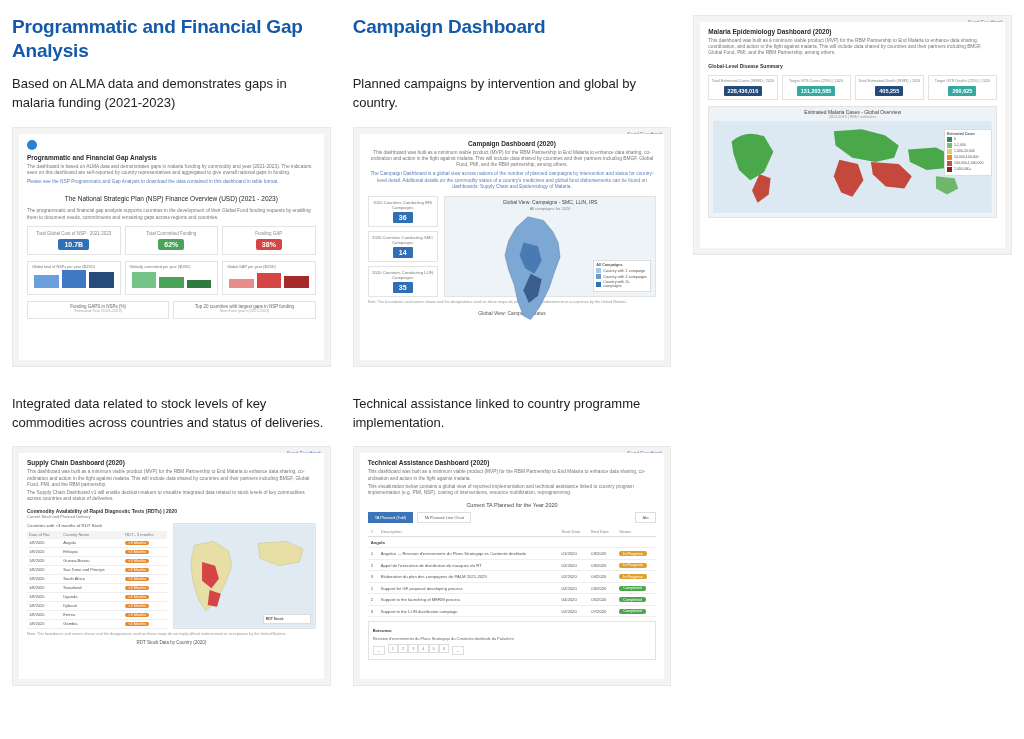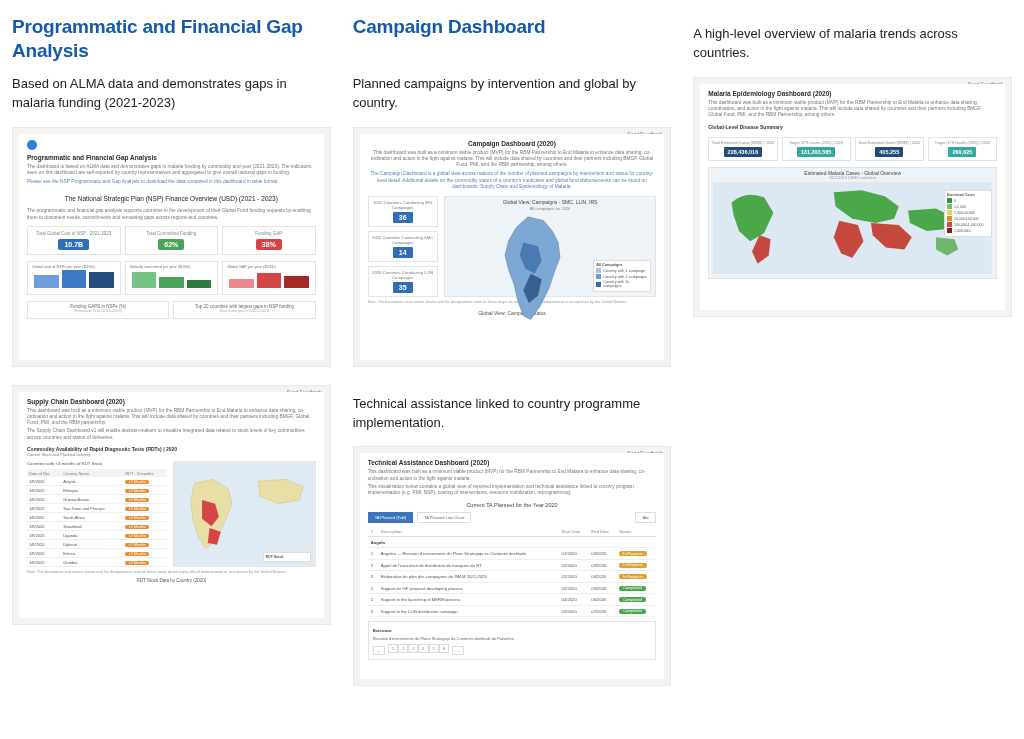--- a/index.html
+++ b/index.html
@@ -247,21 +247,20 @@
             </div>
           </div>
         </div>
         <div class="t2-note">Note: The boundaries and names shown and the designations used on these maps do not imply official endorsement or acceptance by the United Nations.</div>
         <div class="t2-foot">Global View: Campaign Status</div>
       </div>
     </div>
   </div>
 
   <div class="card">
-    <p class="card-desc">A high-level overview of malaria trends across countries.</p>
     <div class="thumb">
       <div class="feedback">Send Feedback</div>
       <div class="thumb-inner">
         <div class="thumb-hdr">Malaria Epidemiology Dashboard (2020)</div>
         <div class="thumb-txt">This dashboard was built as a minimum viable product (MVP) for the RBM Partnership to End Malaria to enhance data sharing, coordination, and action in the fight against malaria. This will include data shared by countries and their partners including BMGF, Global Fund, PMI, and the RBM Partnership, among others.</div>
         <div class="thumb-txt" style="font-weight:600;color:#333;margin-top:6px;font-size:5px">Global-Level Disease Summary</div>
         <div class="t3-stats">
           <div class="t3-stat">
             <div class="t3-lbl">Total Estimated Cases (WMR) | 2020</div>
             <span class="t3-v" style="background:#254b7a">228,436,016</span>
@@ -320,20 +319,21 @@
                 <div class="t2-sq" style="background:#8a1f1f"></div>
                 <span>1,000,000+</span>
               </div>
           </div>
         </div>
       </div>
     </div>
   </div>
 
   <div class="card">
+    <p class="card-desc">Integrated data related to stock levels of key commodities across countries and status of deliveries.</p>
     <div class="thumb">
       <div class="feedback">Send Feedback</div>
       <div class="thumb-inner">
         <div class="thumb-hdr">Supply Chain Dashboard (2020)</div>
         <div class="thumb-txt">This dashboard was built as a minimum viable product (MVP) for the RBM Partnership to End Malaria to enhance data sharing, co-ordination and action in the fight against malaria. This will include data shared by countries and their partners including BMGF, Global Fund, PMI, and the RBM partnership.</div>
         <div class="thumb-txt" style="margin-top:2px">The Supply Chain Dashboard v1 will enable decision-makers to visualize integrated data related to stock levels of key commodities across countries and status of deliveries.</div>
         <div class="t4-sect">Commodity Availability of Rapid Diagnostic Tests (RDTs) | 2020</div>
         <div class="thumb-txt" style="font-size:4px">Current Stock and Planned Delivery</div>
         <div class="t4-body">
           <div class="t4-left">

